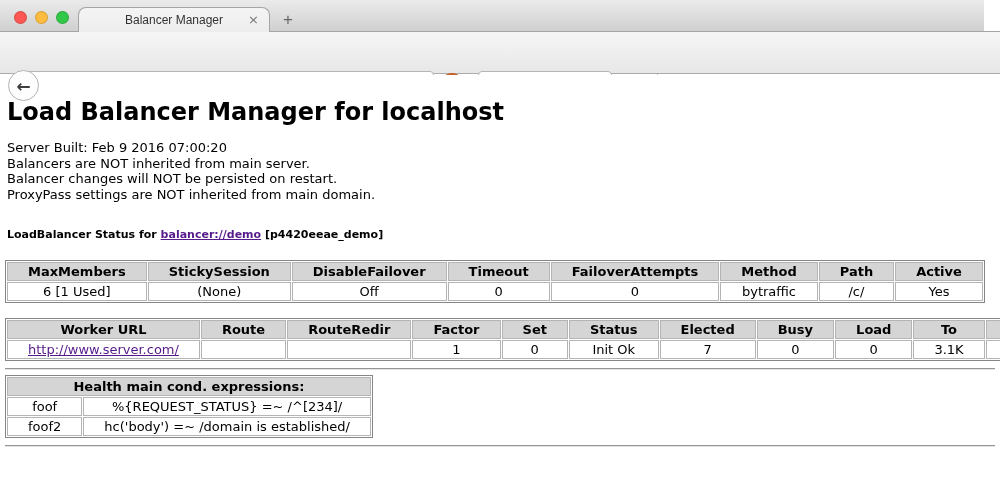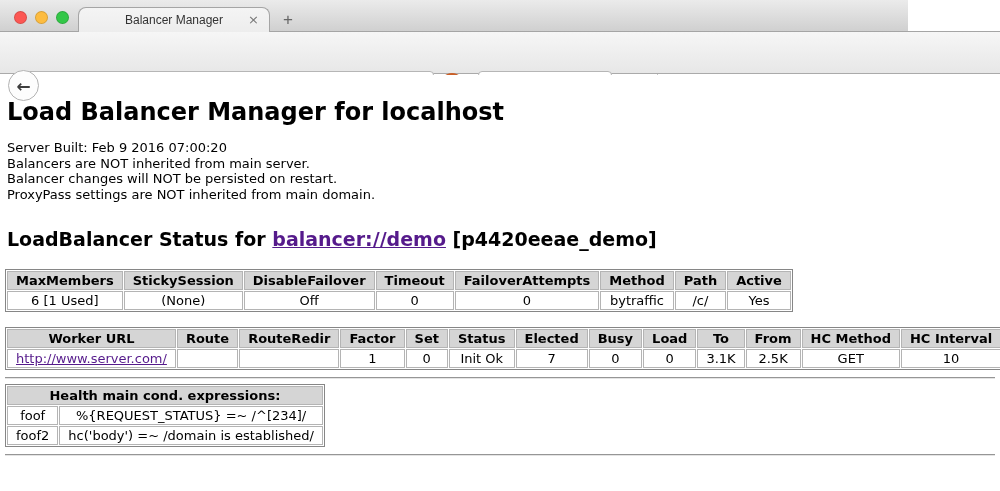--- a/index.html
+++ b/index.html
@@ -1,21 +1,21 @@
 <!DOCTYPE html>
 <html><head>
 <meta charset="utf-8">
 <style>
   * { margin:0; padding:0; box-sizing:border-box; }
   html,body { width:1000px; height:491px; overflow:hidden; background:#fff;
               font-family:"DejaVu Sans", sans-serif; }
 
   
   .window { position:relative; width:1000px; height:491px; }
-  .tabstrip { position:absolute; top:0; left:0; width:908px; height:32px;
+  .tabstrip { position:absolute; top:0; left:0; width:984px; height:32px;
               background:linear-gradient(#ebebeb,#cfcfcf); }
   .tabstrip-line { position:absolute; top:31px; left:0; width:1000px; height:1px; background:#a5a5a5; }
   .traffic { position:absolute; top:11px; left:14px; display:flex; gap:8px; }
   .light { width:13px; height:13px; border-radius:50%; border:1px solid rgba(0,0,0,.15); }
   .tab { position:absolute; top:7px; left:78px; width:192px; height:25px;
          background:linear-gradient(#f4f4f4,#ededed);
          border:1px solid #a5a5a5; border-bottom:none; border-radius:8px 8px 0 0;
          z-index:2; display:flex; align-items:center; justify-content:center; }
   .tab-title { font-size:12px; color:#333; font-family:"Liberation Sans",sans-serif; }
   .tab-close { position:absolute; right:10px; top:4px; font-size:13px; color:#777; cursor:default; }
@@ -44,27 +44,27 @@
   .star { font-size:20px; color:#4c4c4c; line-height:1; }
   .caret { font-size:9px; color:#555; margin-left:-4px; }
   .hamburger { position:absolute; top:46px; left:948px; width:22px; }
   .hamburger div { height:3px; background:#4c4c4c; margin-bottom:3.5px; border-radius:1px; }
 
   
   .content { position:absolute; top:75px; left:0; width:1000px; height:416px; background:#fff;
              padding:0 0 0 7px; font-size:13px; color:#000; }
   h1.pagetitle { font-size:24px; font-weight:bold; margin:23px 8px 14px 0; letter-spacing:0; }
   .infolines div { font-size:13px; line-height:15.5px; }
-  .lb-heading { font-size:19px; font-weight:bold; margin:26px 7px 19px 0; }
+  .lb-heading { font-size:11px; font-weight:bold; margin:26px 7px 19px 0; }
   a.plink { color:#551a8b; text-decoration:underline; }
 
   table.apache { border-collapse:separate; border-spacing:1px; border:1px solid #868686;
                  margin-left:-2px; }
   table.apache th, table.apache td { border:1px solid #b4b4b4; font-size:13px;
-                 padding:1px 8px; text-align:center; white-space:nowrap; }
+                 padding:1px 20px; text-align:center; white-space:nowrap; }
   table.apache th { background:#d5d5d5; font-weight:bold; }
   td.left { text-align:left; }
   .tgap1 { margin-top:0; }
   .tgap2 { margin-top:15px; }
   .hr { height:2px; background:#969696; border-bottom:1px solid #e4e4e4; margin:7px 5px 5px -2px; }
   .hr.bottom { margin-top:7px; }
   .health { margin-top:0; }
 
   svg { display:block; }
 </style>

